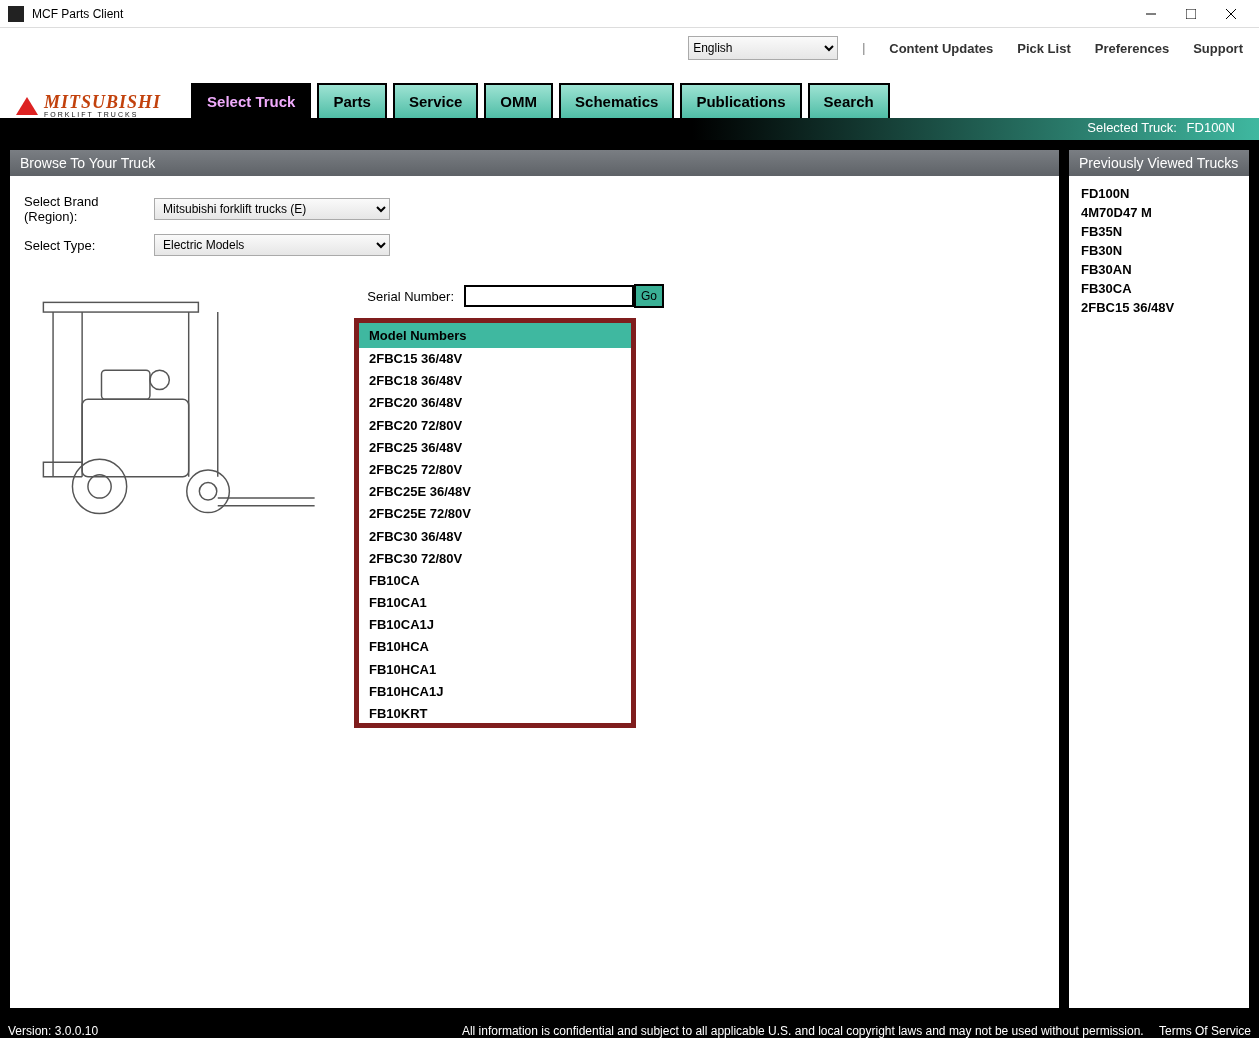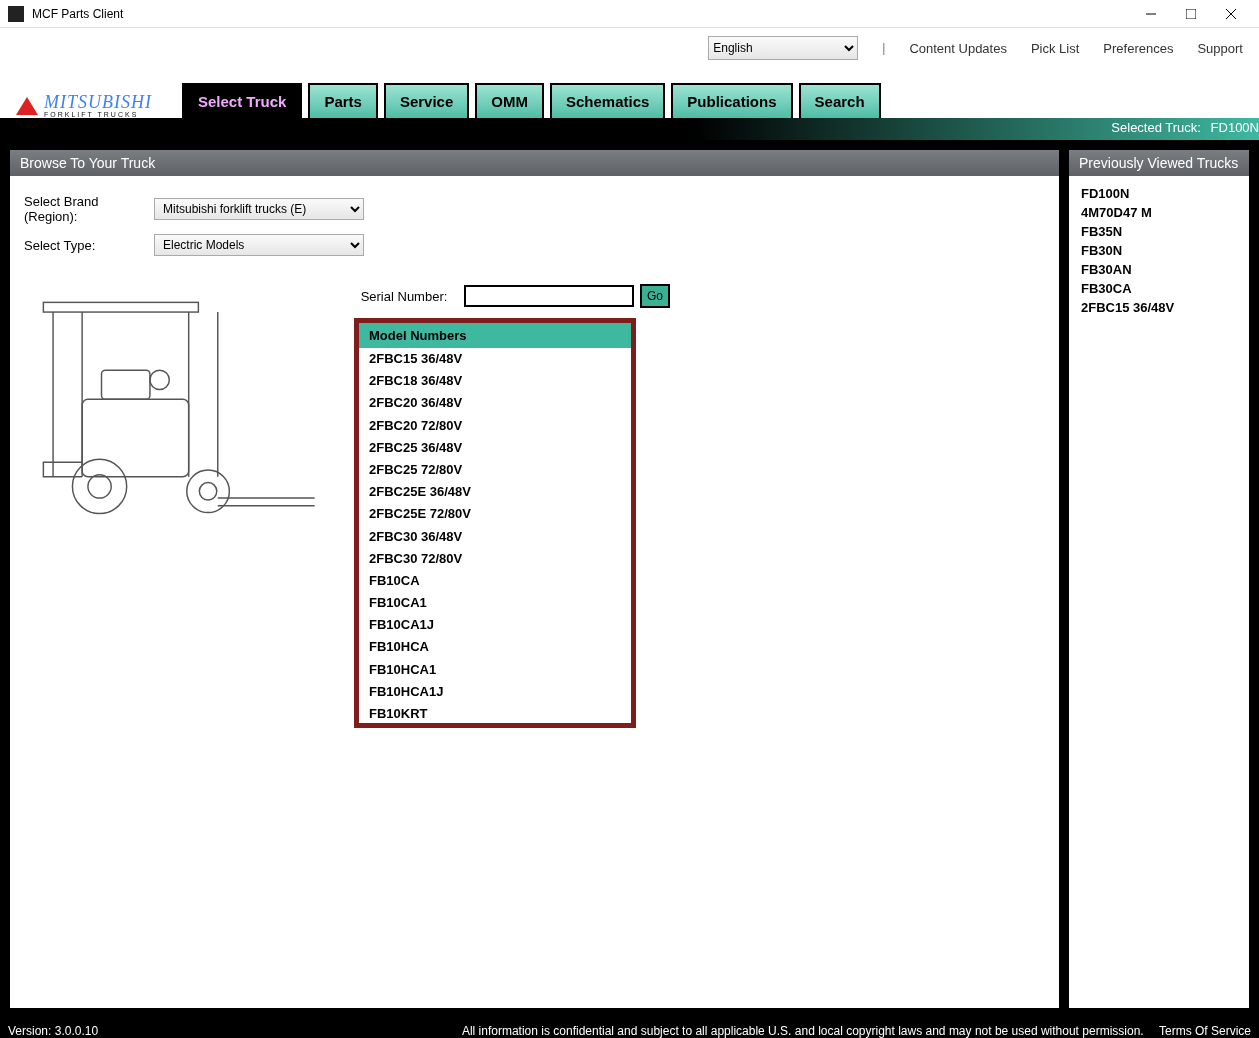--- a/index.html
+++ b/index.html
@@ -6,55 +6,55 @@
 body { font-family: Arial, sans-serif; font-size: 12px; background: #fff; width: 1259px; height: 1038px; overflow: hidden; display: flex; flex-direction: column; }
 
 .titlebar { height: 28px; display: flex; align-items: center; padding: 0 8px; background: #fff; border-bottom: 1px solid #ddd; }
 .titlebar .app-icon { width: 16px; height: 16px; background: #222; margin-right: 8px; }
 .titlebar .title { flex: 1; font-size: 12px; }
 .titlebar .win-btn { width: 40px; height: 28px; display: flex; align-items: center; justify-content: center; cursor: pointer; }
 
 .topbar { height: 40px; display: flex; align-items: center; justify-content: flex-end; padding: 0 16px; gap: 24px; background: #fff; }
 .topbar select { height: 24px; width: 150px; font-size: 12px; border: 1px solid #aaa; background: linear-gradient(#fafafa,#e6e6e6); margin-left: 14px; }
 .topbar .sep { color: #777; }
-.topbar a { color: #333; text-decoration: none; font-size: 13px; cursor: pointer; }
+.topbar a { color: #333; text-decoration: none; font-size: 13px; cursor: pointer; font-weight: bold; }
 
 .navrow { display: flex; align-items: flex-end; padding-left: 16px; background: #fff; height: 50px; }
 .logo { display: flex; align-items: center; margin-right: 30px; }
 .logo .tri { width: 0; height: 0; border-left: 11px solid transparent; border-right: 11px solid transparent; border-bottom: 18px solid #d22; margin-right: 6px; }
-.logo .brand { font-family: Georgia, serif; font-weight: normal; font-style: italic; font-size: 18px; letter-spacing: 1px; color: #3b82f6; line-height: 0.9; }
+.logo .brand { font-family: Georgia, serif; font-weight: bold; font-style: italic; font-size: 18px; letter-spacing: 1px; color: #c2410c; line-height: 0.9; }
 .logo .sub { font-size: 7px; letter-spacing: 2px; color: #111; display: block; font-style: normal; }
 
 .tabs { display: flex; gap: 6px; }
 .tab { padding: 8px 14px; font-size: 15px; font-weight: bold; border: 2px solid #000; background: linear-gradient(#9de3d3, #4fbda6); color: #000; cursor: pointer; border-bottom: none; }
 .tab.active { background: #000; color: #f0abfc; }
 
-.selected-bar { height: 22px; background: linear-gradient(to right, #000 0%, #000 55%, #3fb8a0 100%); color: #fff; text-align: right; padding: 2px 0; font-size: 13px; }
+.selected-bar { height: 22px; background: linear-gradient(to right, #000 0%, #000 55%, #3fb8a0 100%); color: #fff; text-align: right; padding: 2px 24px; font-size: 13px; }
 .selected-bar span.val { color: #fff; margin-left: 6px; }
 
 .body-wrap { flex: 1; display: flex; background: #000; padding: 10px; gap: 10px; overflow: hidden; }
 .main-panel { flex: 1; background: #fff; display: flex; flex-direction: column; }
 .side-panel { width: 180px; background: #fff; display: flex; flex-direction: column; }
 
 .panel-header { background: linear-gradient(#7a7e83,#5e6267); color: #fff; font-weight: normal; padding: 5px 10px; font-size: 14px; }
 
 .filters { padding: 18px 14px; }
 .filter-row { display: flex; align-items: center; margin-bottom: 10px; }
 .filter-row label { width: 130px; font-size: 13px; }
-.filter-row select { width: 210px; height: 22px; border: 1px solid #aaa; background: linear-gradient(#fafafa,#e6e6e6); font-size: 12px; padding-left: 4px; }
+.filter-row select { width: 236px; height: 22px; border: 1px solid #aaa; background: linear-gradient(#fafafa,#e6e6e6); font-size: 12px; padding-left: 4px; }
 
 .content-row { display: flex; padding: 0 14px; gap: 20px; flex: 1; overflow: hidden; }
 .truck-img { width: 310px; height: 250px; display: flex; align-items: center; justify-content: center; }
 .truck-img svg { width: 100%; height: auto; }
 
 .search-col { flex: 1; display: flex; flex-direction: column; }
 .search-row { display: flex; align-items: center; margin-bottom: 10px; }
-.search-row label { width: 100px; text-align: center; margin-right: 10px; font-size: 13px; }
+.search-row label { width: 100px; text-align: right; margin-right: 10px; font-size: 13px; }
 .search-row input { width: 170px; height: 22px; border: 2px solid #000; padding: 0 4px; }
-.go-btn { margin-left: 6px; height: 24px; width: 30px; background: #3ab095; border: 2px solid #000; font-size: 12px; cursor: pointer; }
+.go-btn { height: 24px; width: 30px; background: #3ab095; border: 2px solid #000; font-size: 12px; cursor: pointer; }
 
 .model-list-wrap { border: 5px solid #7f1d1d; display: flex; flex-direction: column; width: 282px; height: 410px; }
 .model-list-header { background: #3fb8a0; color: #000; font-weight: bold; padding: 5px 10px; font-size: 13px; }
 .model-list { flex: 1; overflow-y: scroll; }
 .model-item { padding: 2px 10px; font-size: 13px; font-weight: bold; cursor: pointer; line-height: 1.4; }
 
 .recent-list { padding: 8px 12px; }
 .recent-item { font-size: 13px; font-weight: bold; padding: 2px 0; cursor: pointer; }
 
 .footer { height: 20px; background: #000; color: #fff; display: flex; align-items: flex-end; font-size: 12px; padding: 0 8px; }

